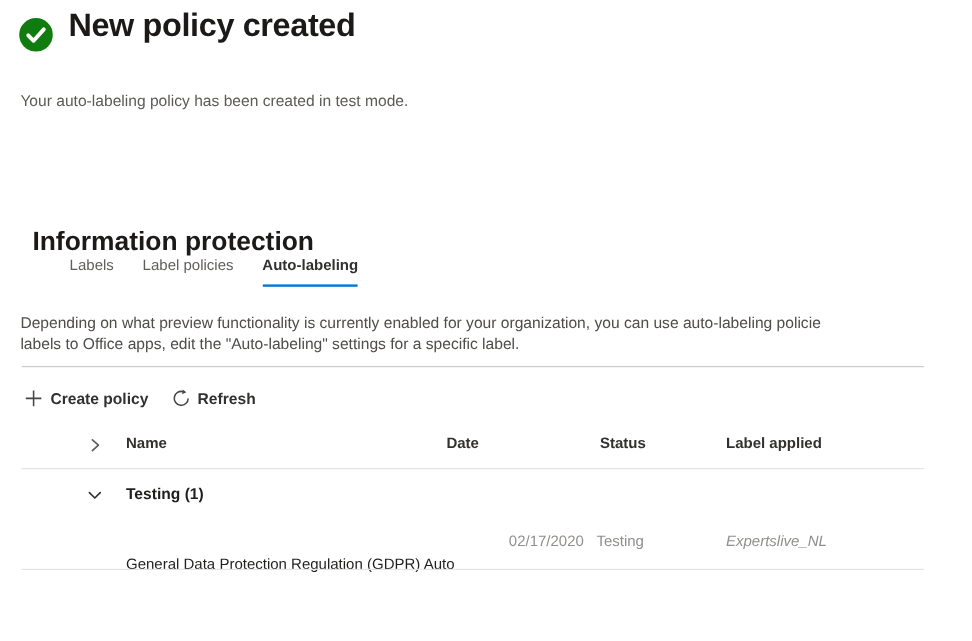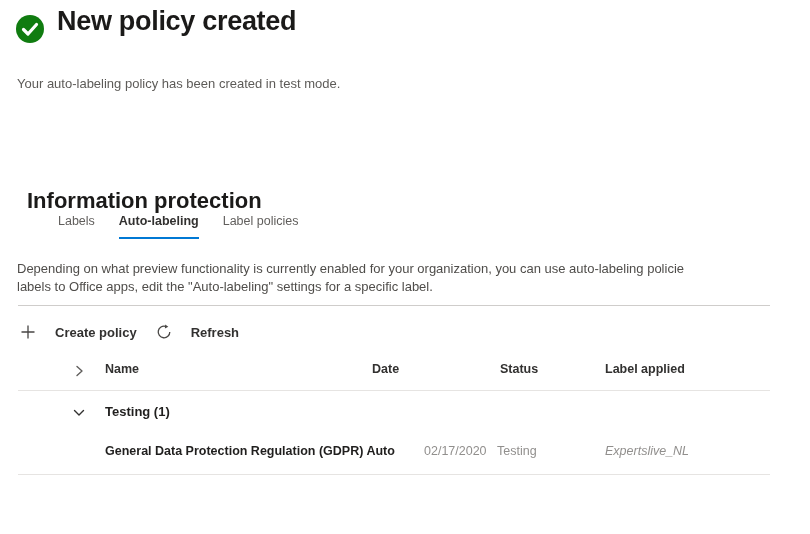--- a/index.html
+++ b/index.html
@@ -47,39 +47,39 @@
 
   
   .divider { position: absolute; left: 18px; width: 752px; border-top: 1px solid #e6e4e2; }
   .divider.dark { border-top-color: #cfcdcb; }
   .div-toolbar { top: 305px; }
   .div-header  { top: 390px; }
   .div-bottom  { top: 474px; }
 
   
   .toolbar { position: absolute; left: 20px; top: 320px; height: 24px; display: flex; align-items: center; }
-  .tool-btn { display: flex; align-items: center; gap: 19px; cursor: pointer; }
+  .tool-btn { display: flex; align-items: center; gap: 6px; cursor: pointer; }
   .tool-btn + .tool-btn { margin-left: 19px; }
   .tool-btn .lbl { font-size: 13px; font-weight: 700; color: #323130; white-space: nowrap; }
   .tool-ic { display: inline-flex; width: 16px; height: 16px; }
 
   
   .trow { position: absolute; left: 0; width: 646px; height: 22px; }
   .thead { top: 362px; }
   .tgroup { top: 404px; padding-left: 40px; }
   .tdata { top: 444px; }
   .cell { position: absolute; top: 0; white-space: nowrap; }
   .c-chev  { left: 72px; top: 2px; width: 14px; height: 14px; cursor: pointer; }
   .c-name  { left: 105px; }
   .c-date  { left: 372px; }
   .c-status{ left: 500px; }
   .c-label { left: 605px; }
   .thead .cell { font-size: 12.5px; font-weight: 700; color: #323130; cursor: pointer; }
   .tgroup .c-name { font-size: 13px; font-weight: 700; color: #201f1e; }
-  .tdata .c-name { left: 105px; font-size: 12.5px; font-weight: 700; color: #201f1e; cursor: pointer; }
+  .tdata .c-name { left: 105px; font-size: 12.5px; font-weight: 400; color: #201f1e; cursor: pointer; margin-top: 19px; }
   .tdata .c-date  { left: 388px; font-size: 12.5px; color: #918f8d; padding-left: 36px; }
   .tdata .c-status{ left: 497px; font-size: 12.5px; color: #918f8d; }
   .tdata .c-label { left: 605px; font-size: 12.5px; color: #918f8d; font-style: italic; }
 </style>
 </head>
 <body>
 
 <span class="banner-icon">
   <svg width="30" height="30" viewBox="0 0 30 30">
     <circle cx="15" cy="15" r="14" fill="#107C10"></circle>
@@ -88,22 +88,22 @@
 </span>
 <h1 class="banner-title">New policy created</h1>
 <div class="banner-msg">
   <div>Your auto-labeling policy has been created in test mode.</div>
 </div>
 
 <h2 class="section-title">Information protection</h2>
 
 <div class="tabs">
   <div class="tab">Labels</div>
+  <div class="tab">Label policies</div>
   <div class="tab active">Auto-labeling</div>
-  <div class="tab">Label policies</div>
 </div>
 
 <div class="description">
   <div>Depending on what preview functionality is currently enabled for your organization, you can use auto-labeling policie</div>
   <div>labels to Office apps, edit the "Auto-labeling" settings for a specific label.</div>
 </div>
 
 <div class="divider dark div-toolbar"></div>
 
 <div class="toolbar">

